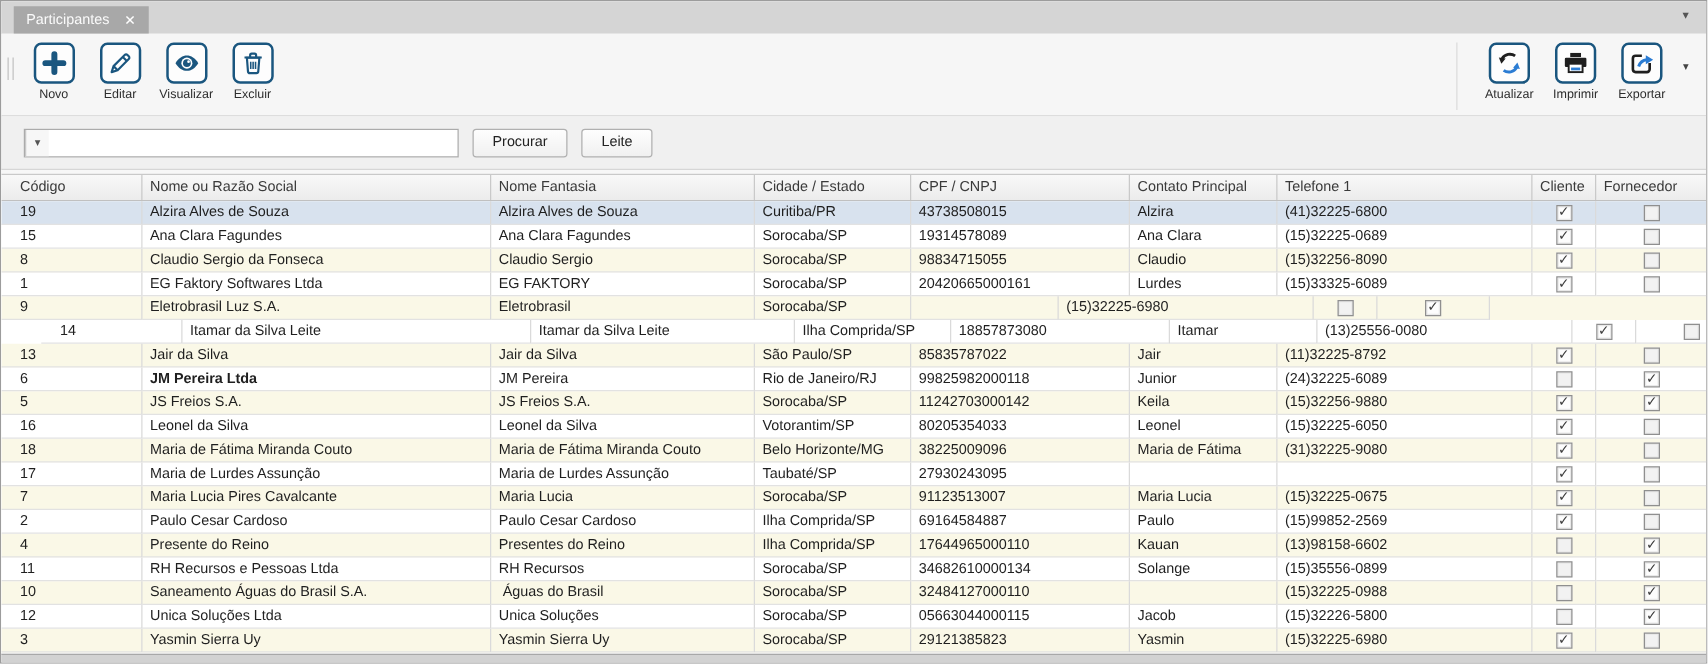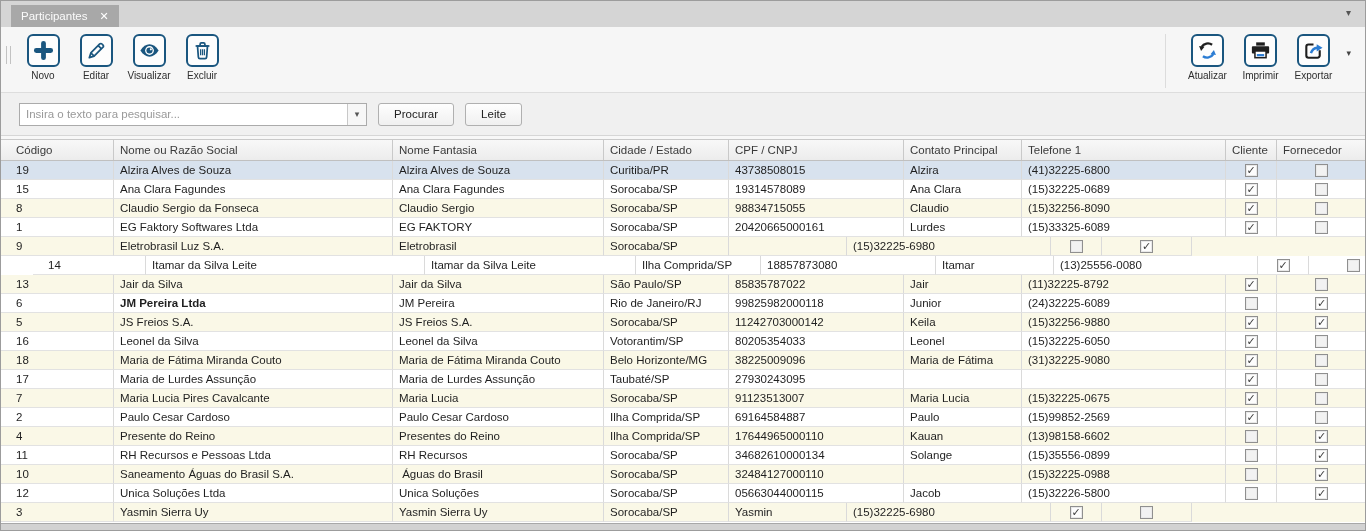--- a/index.html
+++ b/index.html
@@ -142,21 +142,20 @@
           </svg>
         </span>
         <span class="tlabel">Exportar</span>
       </div>
       <div class="export-dd">▾</div>
     </div>
   </div>
 
   <div class="searchbar">
     <div class="searchbox">
-      <input type="text" value="" placeholder="Insira o texto para pesquisar..." style="">
       <div class="search-dd">▾</div>
     </div>
     <button class="sbtn">Procurar</button>
     <button class="sbtn">Leite</button>
   </div>
 
   <div class="gridwrap">
     <div class="gap"></div>
     <div class="grid-header" id="grid-header">
         <div class="hcell" style="width: 113px;">Código</div>
@@ -365,20 +364,21 @@
           <div class="cell" style="width: 118px;">Jacob</div>
           <div class="cell" style="width: 204px;">(15)32226-5800</div>
           <div class="cell ccell" style="width: 51px;"><span class="cb"></span></div>
           <div class="cell ccell" style="width: 90px;"><span class="cb on">✓</span></div>
         </div>
         <div class="row alt">
           <div class="cell" style="width: 113px;">3</div>
           <div class="cell" style="width: 279px;">Yasmin Sierra Uy</div>
           <div class="cell" style="width: 211px;">Yasmin Sierra Uy</div>
           <div class="cell" style="width: 125px;">Sorocaba/SP</div>
+          <div class="cell" style="width: 175px;">29121385823</div>
           <div class="cell" style="width: 118px;">Yasmin</div>
           <div class="cell" style="width: 204px;">(15)32225-6980</div>
           <div class="cell ccell" style="width: 51px;"><span class="cb on">✓</span></div>
           <div class="cell ccell" style="width: 90px;"><span class="cb"></span></div>
         </div>
       </div>
   </div>
 
   <div class="bottombar"></div>
 </div>

